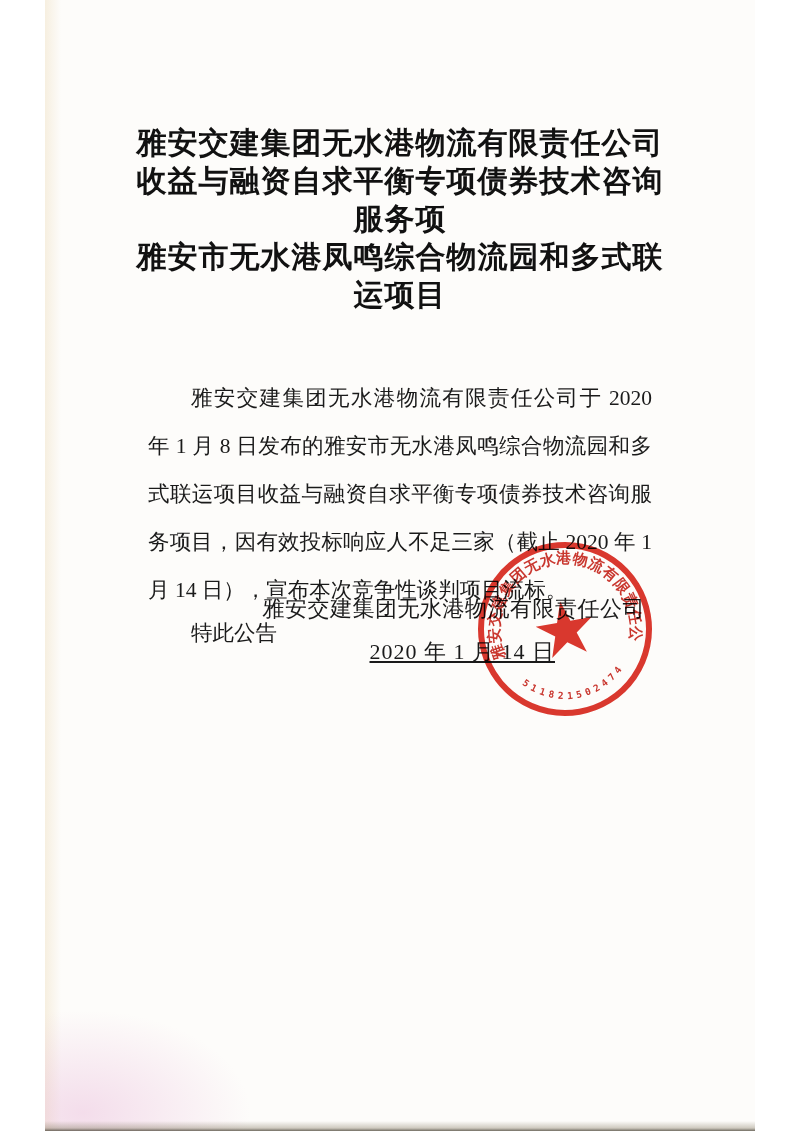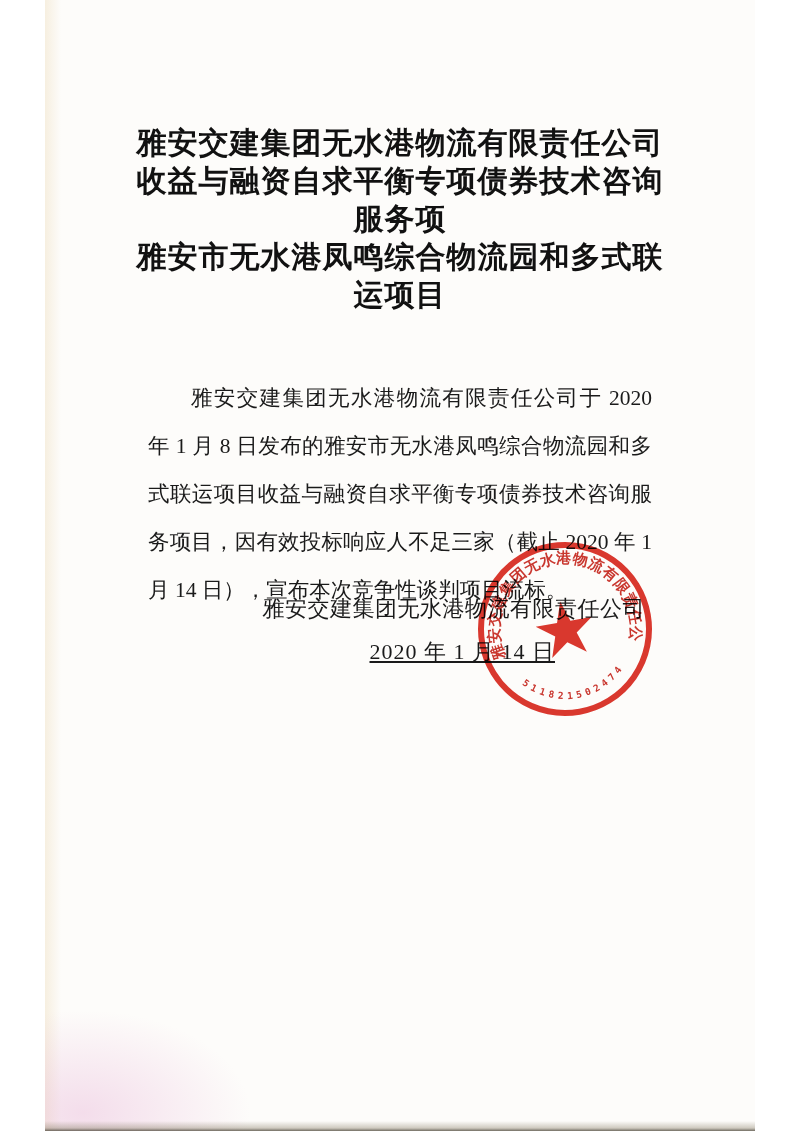--- a/index.html
+++ b/index.html
@@ -93,20 +93,21 @@
 
   <div class="title-block">
     <div>雅安交建集团无水港物流有限责任公司</div>
     <div>收益与融资自求平衡专项债券技术咨询服务项</div>
     <div>雅安市无水港凤鸣综合物流园和多式联运项目</div>
   </div>
 
   <div class="body-block">
     <p>雅安交建集团无水港物流有限责任公司于 2020 年 1 月 8 日发布的雅安市无水港凤鸣综合物流园和多式联运项目收益与融资自求平衡专项债券技术咨询服务项目，因有效投标响应人不足三家（截止 2020 年 1 月 14 日），宣布本次竞争性谈判项目流标。</p>
   </div>
+  <div class="closing-line">特此公告</div>
 
   <div class="sig-company">雅安交建集团无水港物流有限责任公司</div>
   <div class="sig-date">2020 年 1 月 14 日</div>
 
   <div class="seal">
     <svg viewBox="0 0 180 180" xmlns="http://www.w3.org/2000/svg">
       <defs>
         <path id="sealTopArc" d="M 26.9 109.3 A 66 66 0 1 1 153.1 109.3" fill="none"></path>
         <path id="sealBottomArc" d="M 34.8 133.1 A 70 70 0 0 0 145.2 133.1" fill="none"></path>
       </defs>

